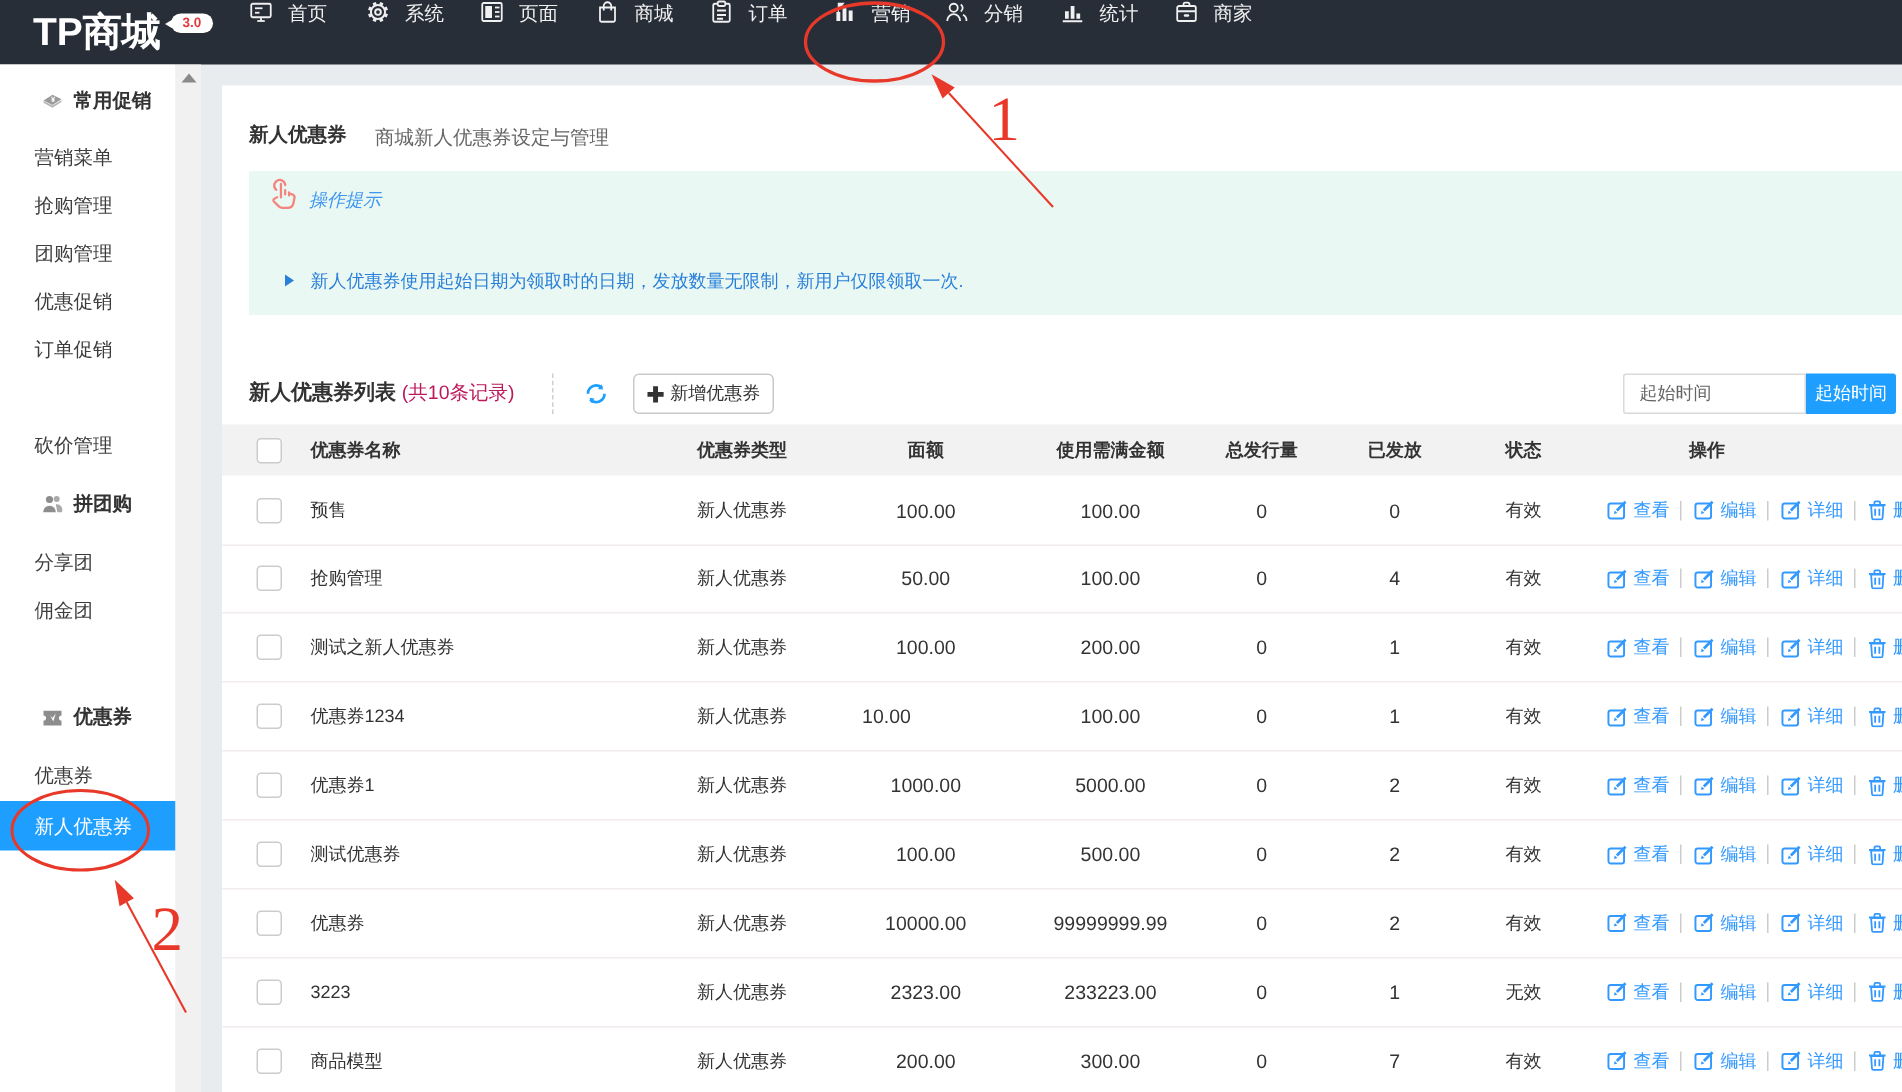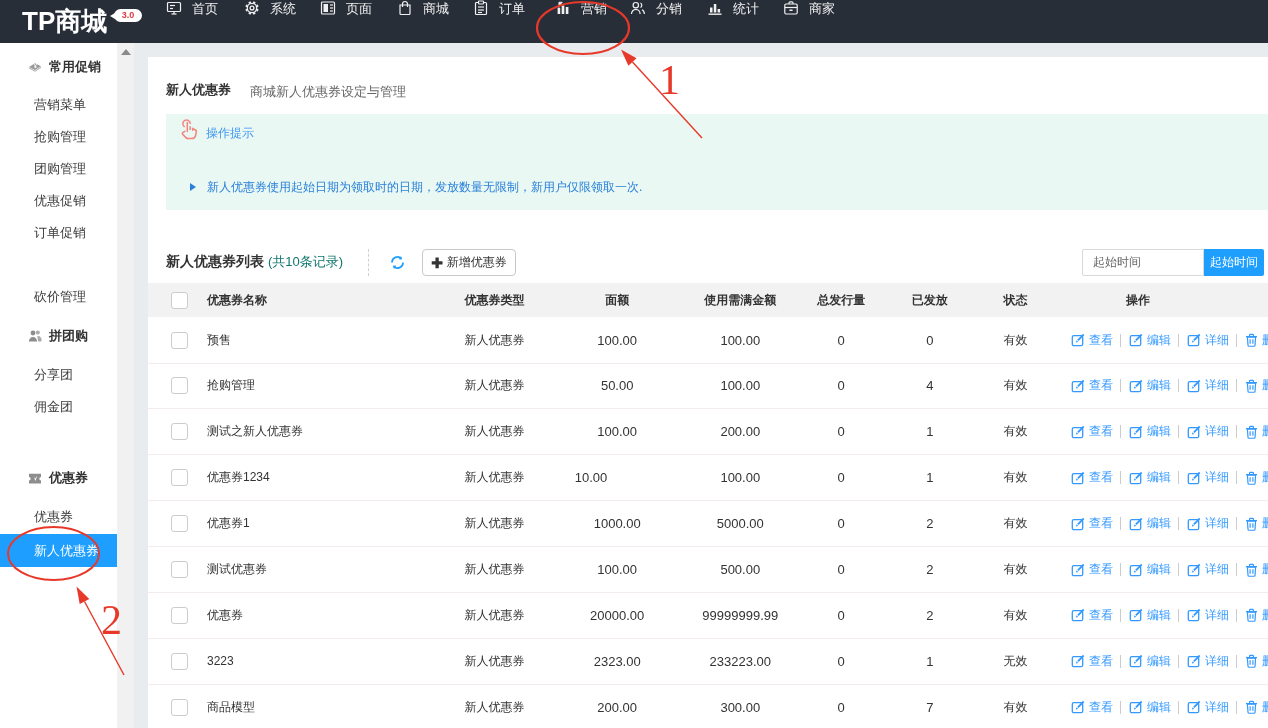--- a/index.html
+++ b/index.html
@@ -7,33 +7,33 @@
 body { font-family:"Liberation Sans", sans-serif; background:#e9ecef; position:relative; }
 #topbar { position:absolute; left:0; top:0; width:1268px; height:43px; background:#282e38; }
 .logo { position:absolute; left:22px; top:0; height:43px; line-height:42px; color:#fff; font-size:26px; font-weight:bold; letter-spacing:0; }
 .badge { position:absolute; left:114px; top:9px; width:28px; height:13px; background:#fff; border-radius:7px; color:#e4393c; font-size:9px; font-weight:bold; text-align:center; line-height:13px; }
 .badge:before { content:""; position:absolute; left:-4px; top:3.5px; border-right:5px solid #fff; border-top:3px solid transparent; border-bottom:3px solid transparent; }
 .nav-item { position:absolute; top:0; height:43px; display:flex; align-items:flex-start; color:#f0f0f0; font-size:13px; }
 .nav-item svg { margin-right:10px; }
 #sidebar { position:absolute; left:0; top:43px; width:117px; height:685px; background:#fff; }
 .sb-h { position:absolute; left:0; width:117px; display:flex; align-items:center; font-size:13px; font-weight:bold; color:#333; }
 .sb-h svg { margin-left:28px; margin-right:7px; }
-.sb-i { position:absolute; left:0; width:117px; display:flex; align-items:center; font-size:13px; color:#3d3d3d; padding-left:34px; }
+.sb-i { position:absolute; left:0; width:117px; display:flex; align-items:center; font-size:13px; color:#3d3d3d; padding-left:23px; }
 .sb-sel { background:#1e9fff; color:#fff; }
 #sbscroll { position:absolute; left:117px; top:43px; width:17px; height:685px; background:#f1f1f1; }
 #sbscroll .up { position:absolute; left:3.5px; top:6px; width:0; height:0; border-left:5px solid transparent; border-right:5px solid transparent; border-bottom:6px solid #8a8a8a; }
 #card { position:absolute; left:148px; top:57px; width:1132px; height:700px; background:#fff; }
 .title { position:absolute; left:18px; top:24px; font-size:13px; font-weight:bold; color:#333; }
 .subtitle { position:absolute; left:102px; top:26px; font-size:13px; color:#666; }
 #greenbox { position:absolute; left:18px; top:57px; width:1114px; height:96px; background:#eaf8f3; }
-.gb-head { position:absolute; left:40px; top:9px; height:20px; line-height:20px; font-size:12px; color:#3f96f0; }
+.gb-head { position:absolute; left:40px; top:9px; height:20px; line-height:20px; font-size:12px; color:#3f96f0;font-style:italic; }
 .gb-line { position:absolute; left:41px; font-size:12px; color:#2a80d9; }
 .gb-line:before { content:""; position:absolute; left:-17px; top:4px; border-left:6px solid #2a80d9; border-top:4px solid transparent; border-bottom:4px solid transparent; }
 .lh-title { position:absolute; left:18px; top:196px; font-size:14px; font-weight:bold; color:#333; }
-.lh-count { font-size:13px; font-weight:normal; color:#0f766e;margin-top:20px; }
+.lh-count { font-size:13px; font-weight:normal; color:#be185d;margin-top:20px; }
 .dashsep { position:absolute; left:220px; top:192px; height:27px; border-left:1px dashed #d0d0d0; }
 .addbtn { position:absolute; left:274px; top:192px; width:94px; height:27px; background:#fff; border:1px solid #c9c9c9; border-radius:4px; display:flex; align-items:center; justify-content:center; font-size:12px; color:#333; }
 .addbtn b { font-size:14px; margin-right:4px; font-weight:bold; }
 .sinput { position:absolute; left:934px; top:192px; width:122px; height:27px; border:1px solid #d9d9d9; border-radius:2px 0 0 2px; background:#fff; font-size:12px; color:#666; line-height:25px; padding-left:10px; }
 .sbtn { position:absolute; left:1056px; top:192px; width:60px; height:27px; background:#1e9fff; border-radius:0 2px 2px 0; color:#fff; font-size:12px; text-align:center; line-height:27px; }
 #thead { position:absolute; left:0; top:226px; width:1132px; height:34px; background:#f2f2f2; font-size:12px; font-weight:bold; color:#333; line-height:34px; }
 .trow { position:absolute; left:0; width:1132px; height:46px; border-bottom:1px solid rgb(242,236,236); font-size:12px; color:#333; line-height:45px; }
 .cL { position:absolute; left:59px; }
 .cC { position:absolute; transform:translateX(-50%); }
 .cN { font-size:13px; }
@@ -421,21 +421,21 @@
               <path d="M4.6 3.3 V2.1 a.8 .8 0 0 1 .8 -.8 h2.2 a.8 .8 0 0 1 .8 .8 V3.3"></path>
               <line x1="5.1" y1="6.2" x2="5.1" y2="10.8"></line>
               <line x1="7.9" y1="6.2" x2="7.9" y2="10.8"></line>
             </svg>删除</span>
         </span>
       </div>
 <div class="trow" style="top:535.9px">
         <span class="cbx"></span>
         <span class="cL">优惠券</span>
         <span class="cC" style="left:346.6px">新人优惠券</span>
-        <span class="cC cN" style="left:469.2px">20000.00</span>
+        <span class="cC cN" style="left:469.2px">10000.00</span>
         <span class="cC cN" style="left:592.3px">99999999.99</span>
         <span class="cC cN" style="left:693.2px">0</span>
         <span class="cC cN" style="left:781.8px">2</span>
         <span class="cC" style="left:867.6px">有效</span>
         <span class="acts">
           <span class="alink"><svg width="14" height="14" viewBox="0 0 14 14" fill="none" stroke="#3399ff" stroke-width="1.3">
               <rect x="1.3" y="2.7" width="10.4" height="10" rx="1.5"></rect>
               <line x1="12.7" y1="1.5" x2="6.9" y2="7.3" stroke-width="1.8"></line>
               <path d="M4.9 9.6 l.6-2.3 1.8 1.7 z" fill="#3399ff" stroke="none"></path>
             </svg>查看</span>

